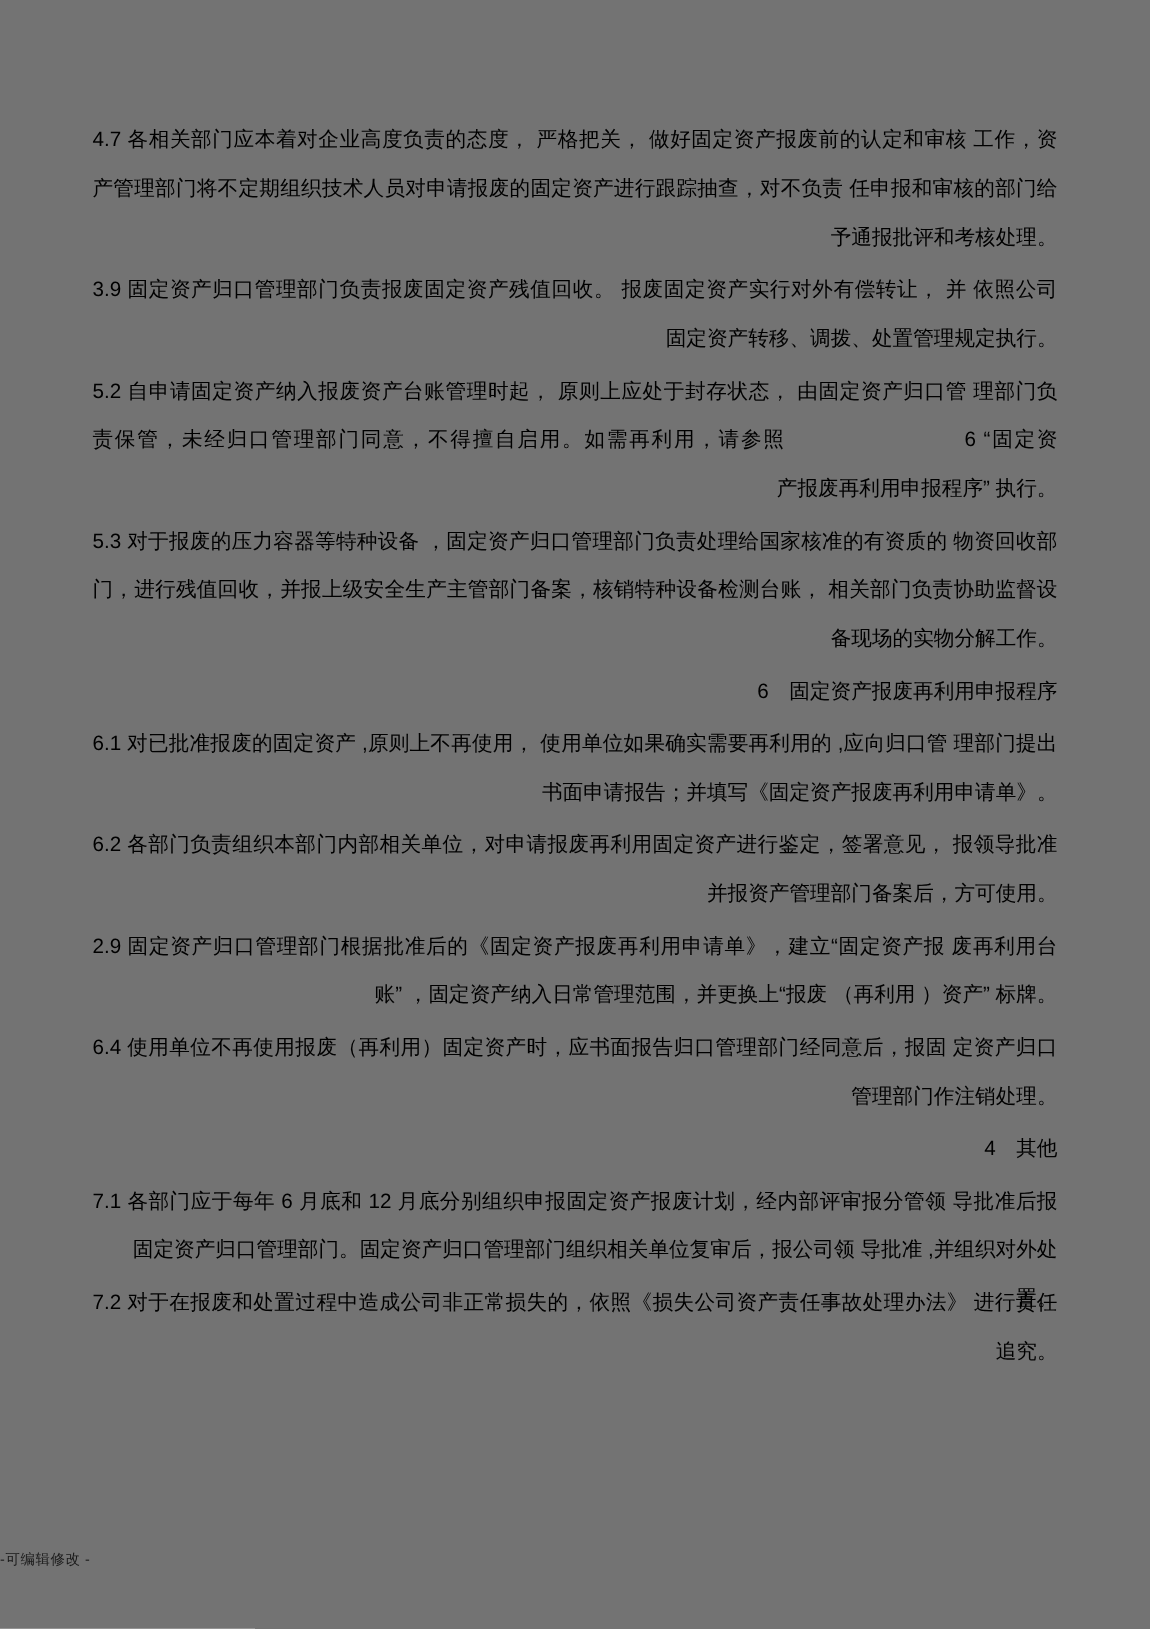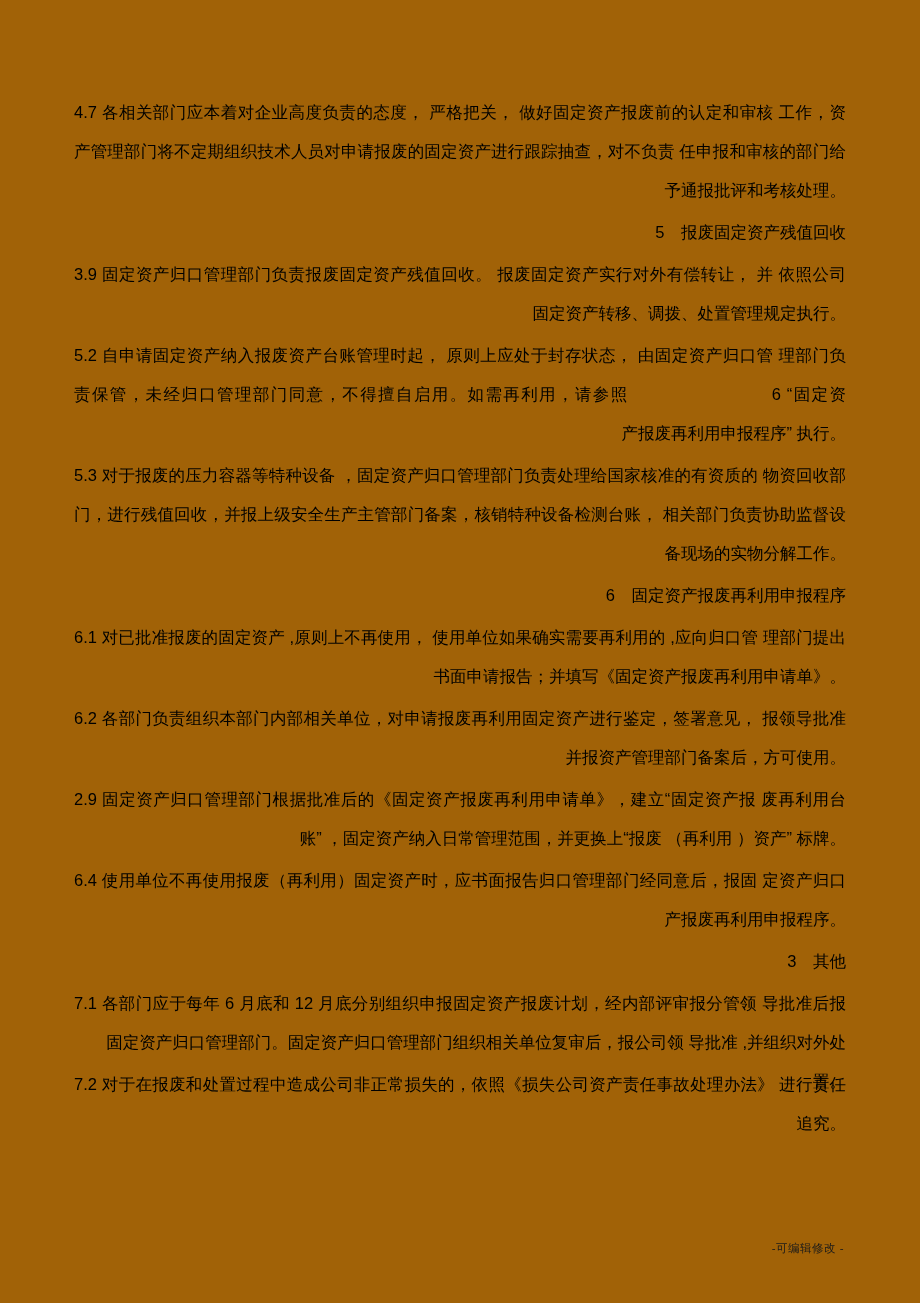--- a/index.html
+++ b/index.html
@@ -13,21 +13,21 @@
     font-family: "Liberation Sans", "DejaVu Sans", sans-serif;
     color: #000000;
     position: relative;
     overflow: hidden;
   }
   .page {
     position: absolute;
     top: 0; left: 0;
     width: 920px;
     height: 1303px;
-    background: #a16207;
+    background: #737373;
   }
   .content {
     position: absolute;
     top: 93px;
     left: 74px;
     width: 772px;
   }
   .para {
     margin: 0 0 3px 0;
   }
@@ -41,39 +41,36 @@
   }
   .line.fill {
     text-align: justify;
     text-align-last: justify;
   }
   .footer {
     position: absolute;
     top: 1240px;
     left: 0;
     width: 844px;
-    text-align: right;
+    text-align: left;
     font-size: 11.5px;
     line-height: 16px;
     color: #1a1a1a;
     letter-spacing: 0.5px;
   }
 </style>
 </head>
 <body>
 
 <div class="page">
   <div class="content" id="doc-body">
       <div class="para body">
         <div class="line fill">4.7 各相关部门应本着对企业高度负责的态度， 严格把关， 做好固定资产报废前的认定和审核 工作，资</div>
         <div class="line fill">产管理部门将不定期组织技术人员对申请报废的固定资产进行跟踪抽查，对不负责 任申报和审核的部门给</div>
         <div class="line">予通报批评和考核处理。</div>
-      </div>
-      <div class="para heading">
-        <div class="line">5　报废固定资产残值回收</div>
       </div>
       <div class="para body">
         <div class="line fill">3.9 固定资产归口管理部门负责报废固定资产残值回收。 报废固定资产实行对外有偿转让， 并 依照公司</div>
         <div class="line">固定资产转移、调拨、处置管理规定执行。</div>
       </div>
       <div class="para body">
         <div class="line fill">5.2 自申请固定资产纳入报废资产台账管理时起， 原则上应处于封存状态， 由固定资产归口管 理部门负</div>
         <div class="line fill">责保管，未经归口管理部门同意，不得擅自启用。如需再利用，请参照　　　　　　　　6 “固定资</div>
         <div class="line">产报废再利用申报程序” 执行。</div>
       </div>
@@ -92,24 +89,24 @@
       <div class="para body">
         <div class="line fill">6.2 各部门负责组织本部门内部相关单位，对申请报废再利用固定资产进行鉴定，签署意见， 报领导批准</div>
         <div class="line">并报资产管理部门备案后，方可使用。</div>
       </div>
       <div class="para body">
         <div class="line fill">2.9 固定资产归口管理部门根据批准后的《固定资产报废再利用申请单》，建立“固定资产报 废再利用台</div>
         <div class="line">账” ，固定资产纳入日常管理范围，并更换上“报废 （再利用 ）资产” 标牌。</div>
       </div>
       <div class="para body">
         <div class="line fill">6.4 使用单位不再使用报废（再利用）固定资产时，应书面报告归口管理部门经同意后，报固 定资产归口</div>
-        <div class="line">产报废再利用申报程序。</div>
+        <div class="line">管理部门作注销处理。</div>
       </div>
       <div class="para heading">
-        <div class="line">3　其他</div>
+        <div class="line">4　其他</div>
       </div>
       <div class="para body">
         <div class="line fill">7.1 各部门应于每年 6 月底和 12 月底分别组织申报固定资产报废计划，经内部评审报分管领 导批准后报</div>
         <div class="line">固定资产归口管理部门。固定资产归口管理部门组织相关单位复审后，报公司领 导批准 ,并组织对外处置。</div>
       </div>
       <div class="para body">
         <div class="line fill">7.2 对于在报废和处置过程中造成公司非正常损失的，依照《损失公司资产责任事故处理办法》 进行责任</div>
         <div class="line">追究。</div>
       </div>
     </div>

